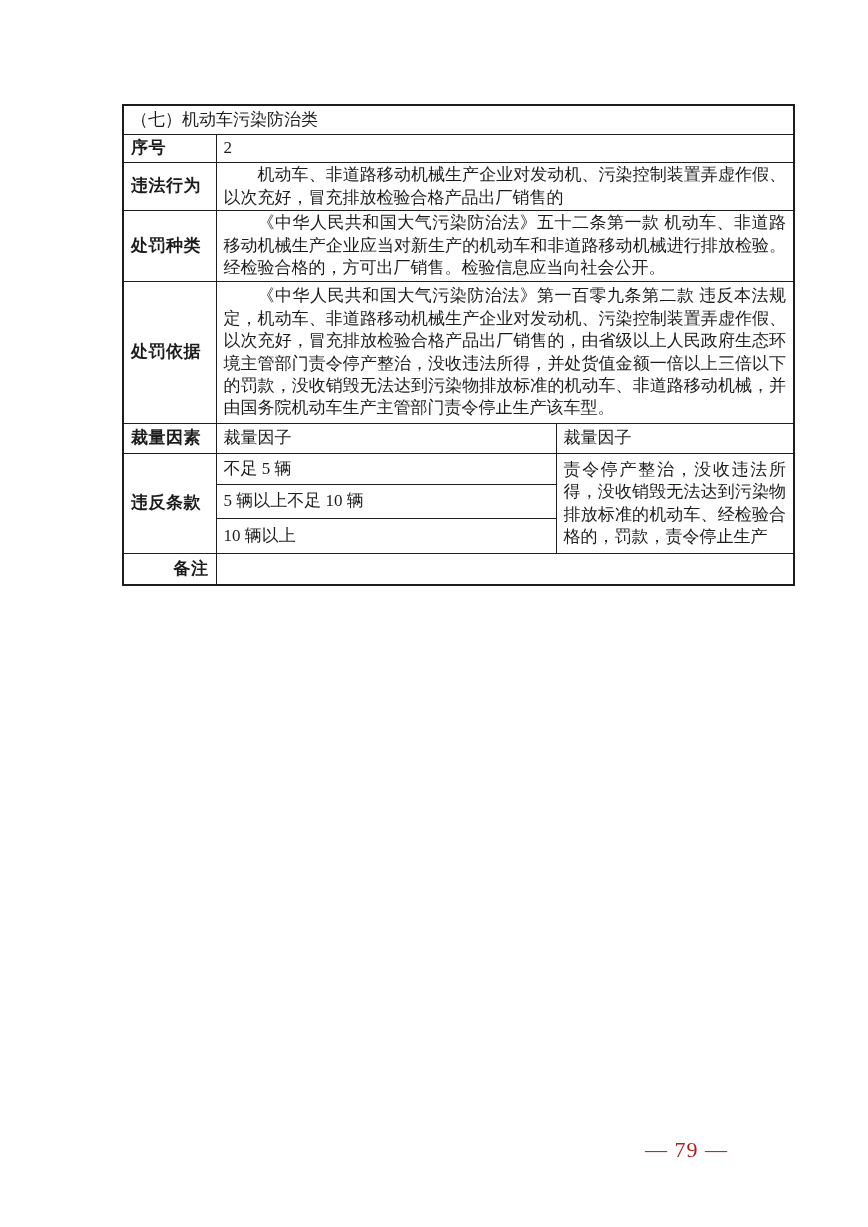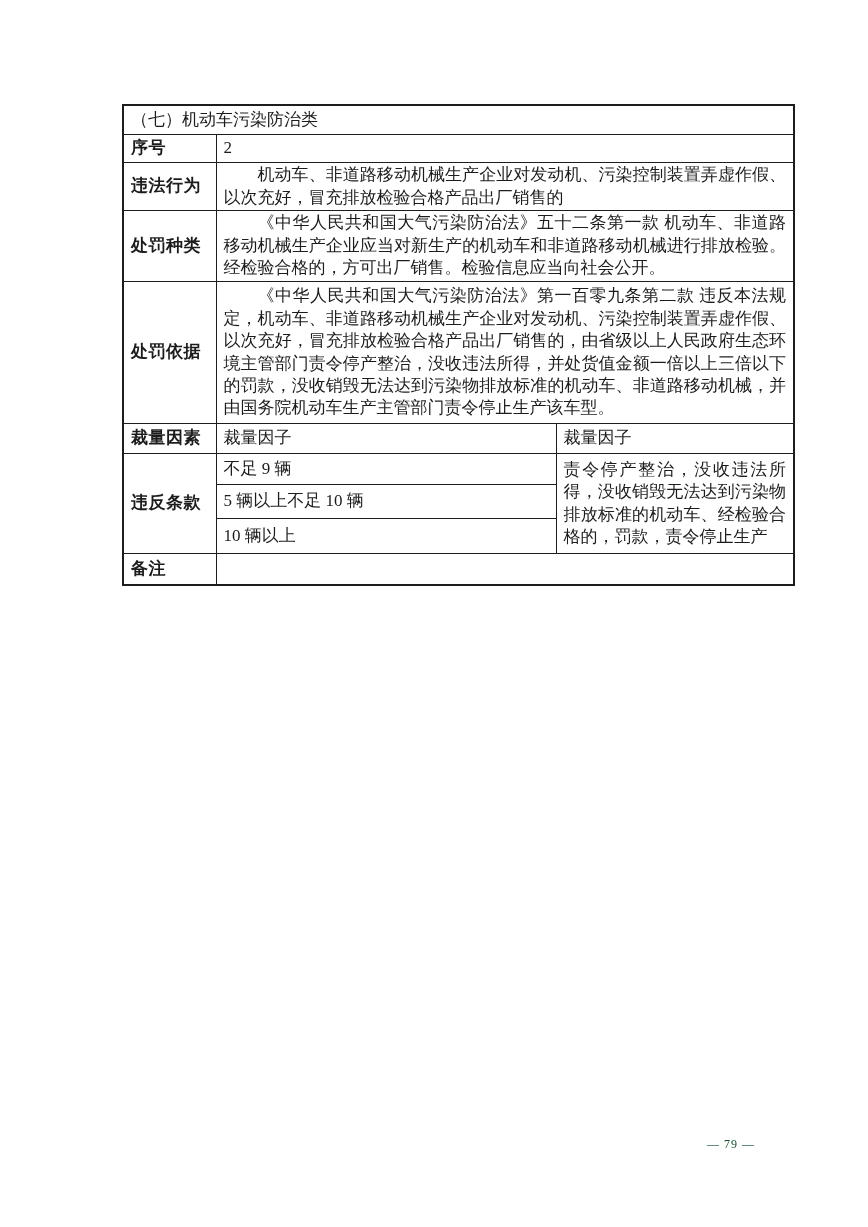--- a/index.html
+++ b/index.html
@@ -68,30 +68,30 @@
     line-height: 22.6px;
   }
   .r-serial td        { height: 25px; }
   .r-illegal td       { height: 45px; }
   .r-clause td        { height: 68px; }
   .r-basis td         { height: 139px; }
   .r-discretion td    { height: 27px; margin-top: 20px; }
   .r-tier1 td         { height: 28px; }
   .r-tier2 td         { height: 31px; }
   .r-tier3 td         { height: 32px; }
-  .r-remarks td       { height: 28px; }
+  .r-remarks td       { height: 28px; text-align: right; }
   .page-number {
     position: absolute;
     left: 645px;
     top: 1137px;
     width: 110px;
-    text-align: right;
-    font-size: 12px;
+    text-align: left;
+    font-size: 22px;
     letter-spacing: 1px;
-    color: #14532d;
+    color: #b91c1c;
   }
 </style>
 </head>
 <body>
 
 <div class="doc-page">
 
   <table class="law-table">
     <colgroup>
       <col style="width:93px">
@@ -124,21 +124,21 @@
       </tr>
 
       <tr class="r-discretion">
         <td class="label-cell">裁量因素</td>
         <td class="sub-header-cell">裁量因子</td>
         <td class="sub-header-cell">裁量因子</td>
       </tr>
 
       <tr class="r-tier1">
         <td class="label-cell" rowspan="3">违反条款</td>
-        <td class="tier-cell">不足 9 辆</td>
+        <td class="tier-cell">不足 5 辆</td>
         <td class="penalty-text-cell" rowspan="3">责令停产整治，没收违法所得，没收销毁无法达到污染物排放标准的机动车、经检验合格的，罚款，责令停止生产</td>
       </tr>
       <tr class="r-tier2">
         <td class="tier-cell">5 辆以上不足 10 辆</td>
       </tr>
       <tr class="r-tier3">
         <td class="tier-cell">10 辆以上</td>
       </tr>
 
       <tr class="r-remarks">

